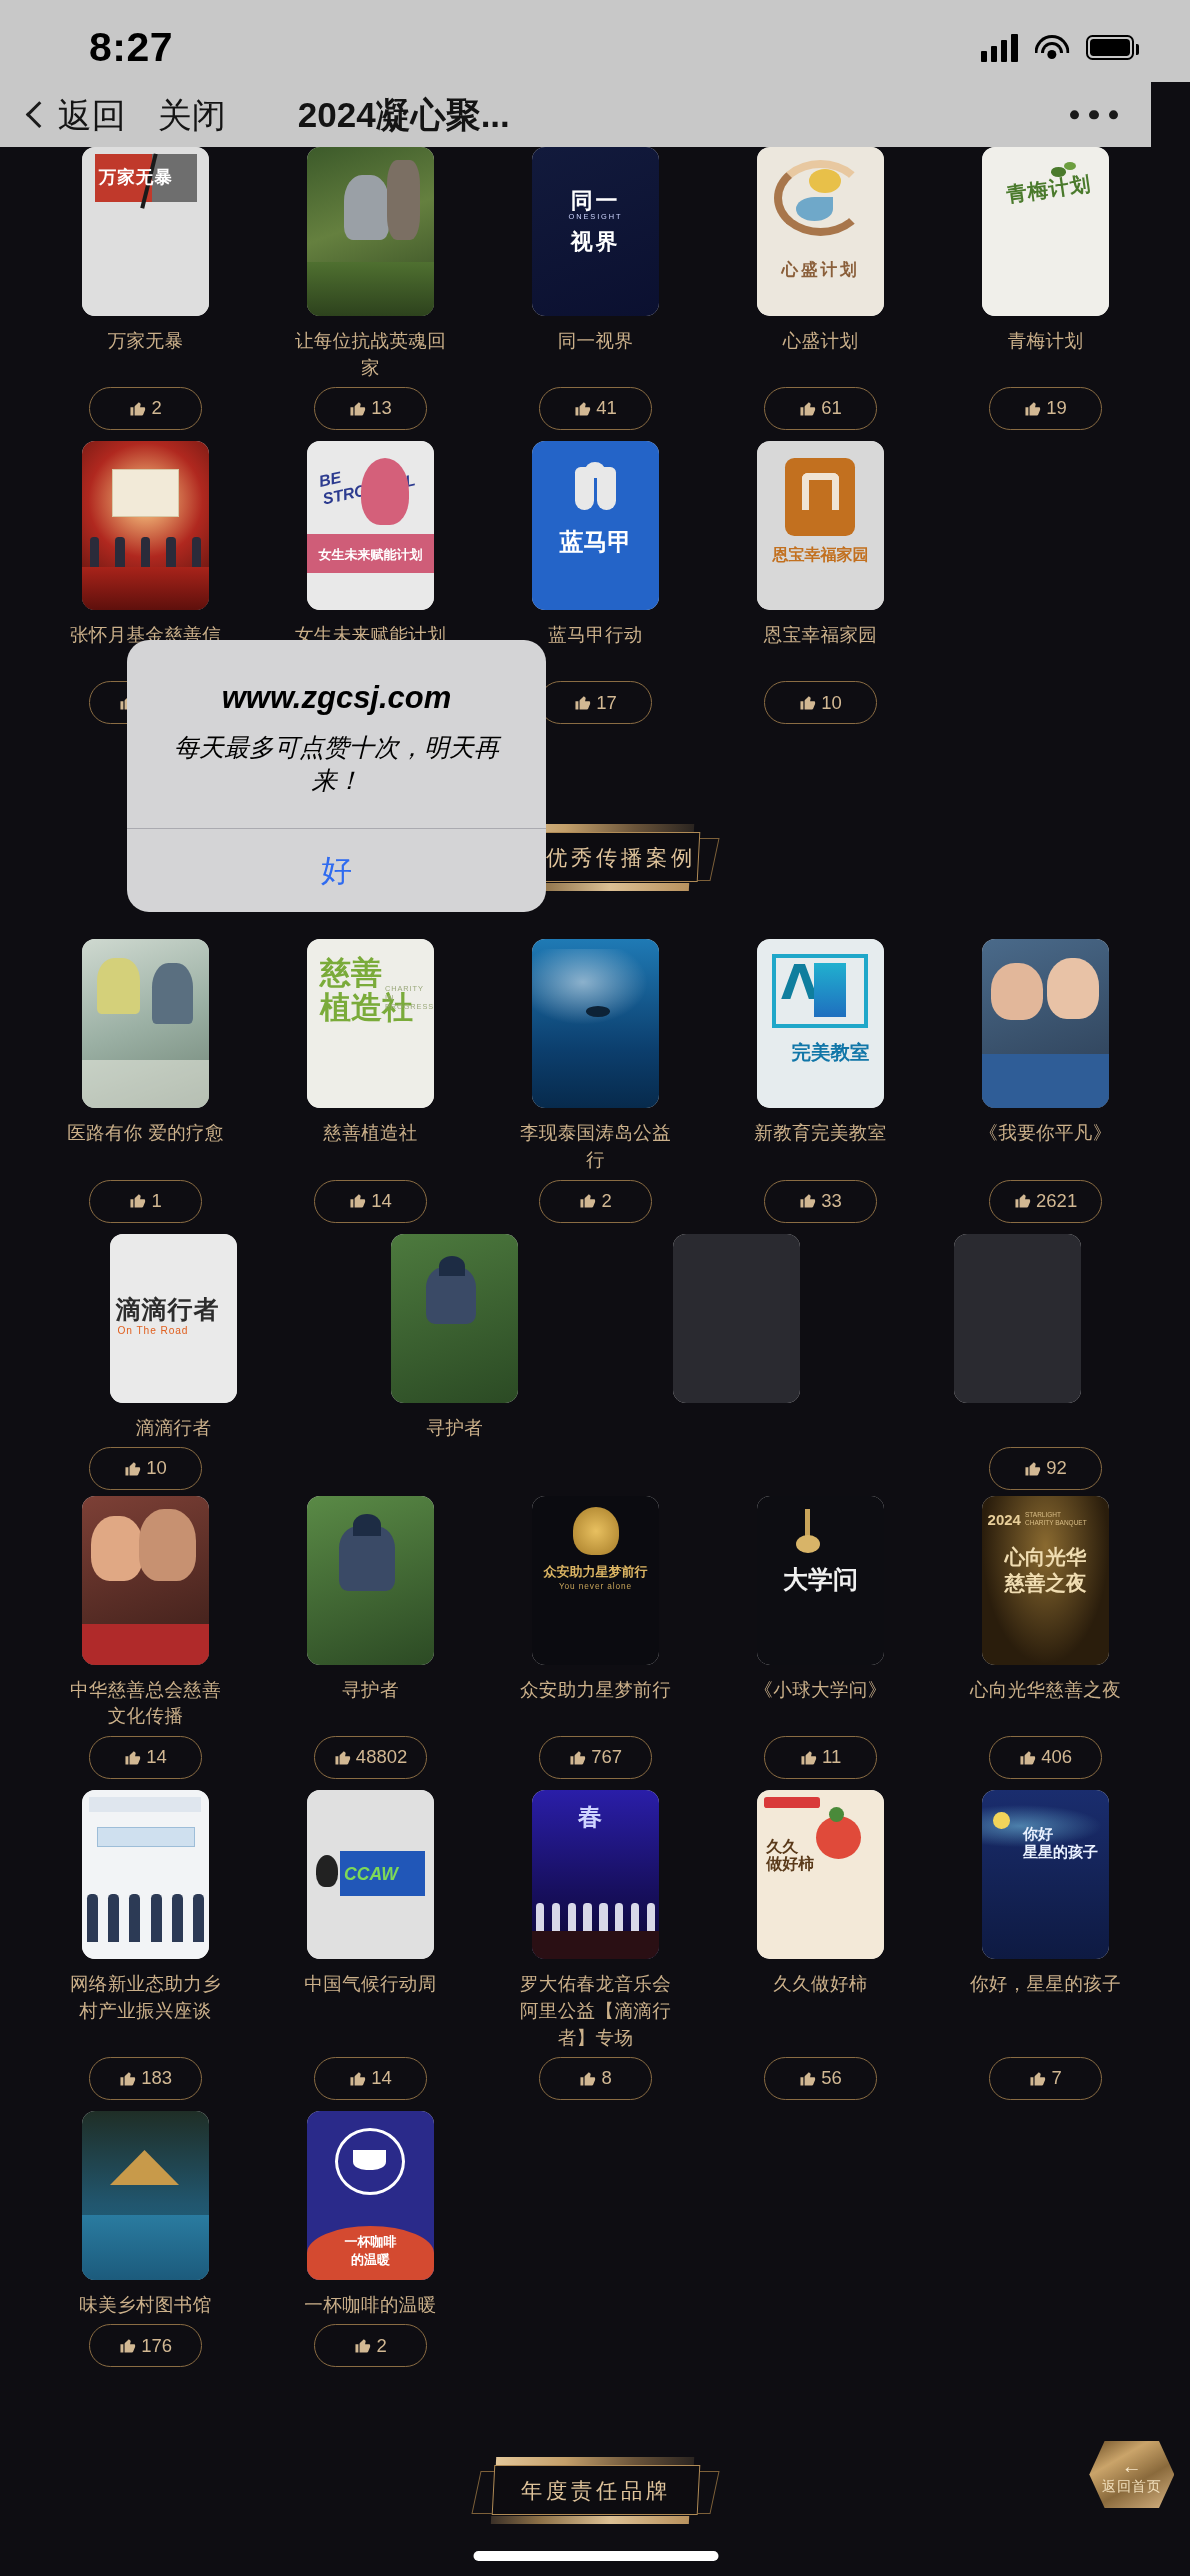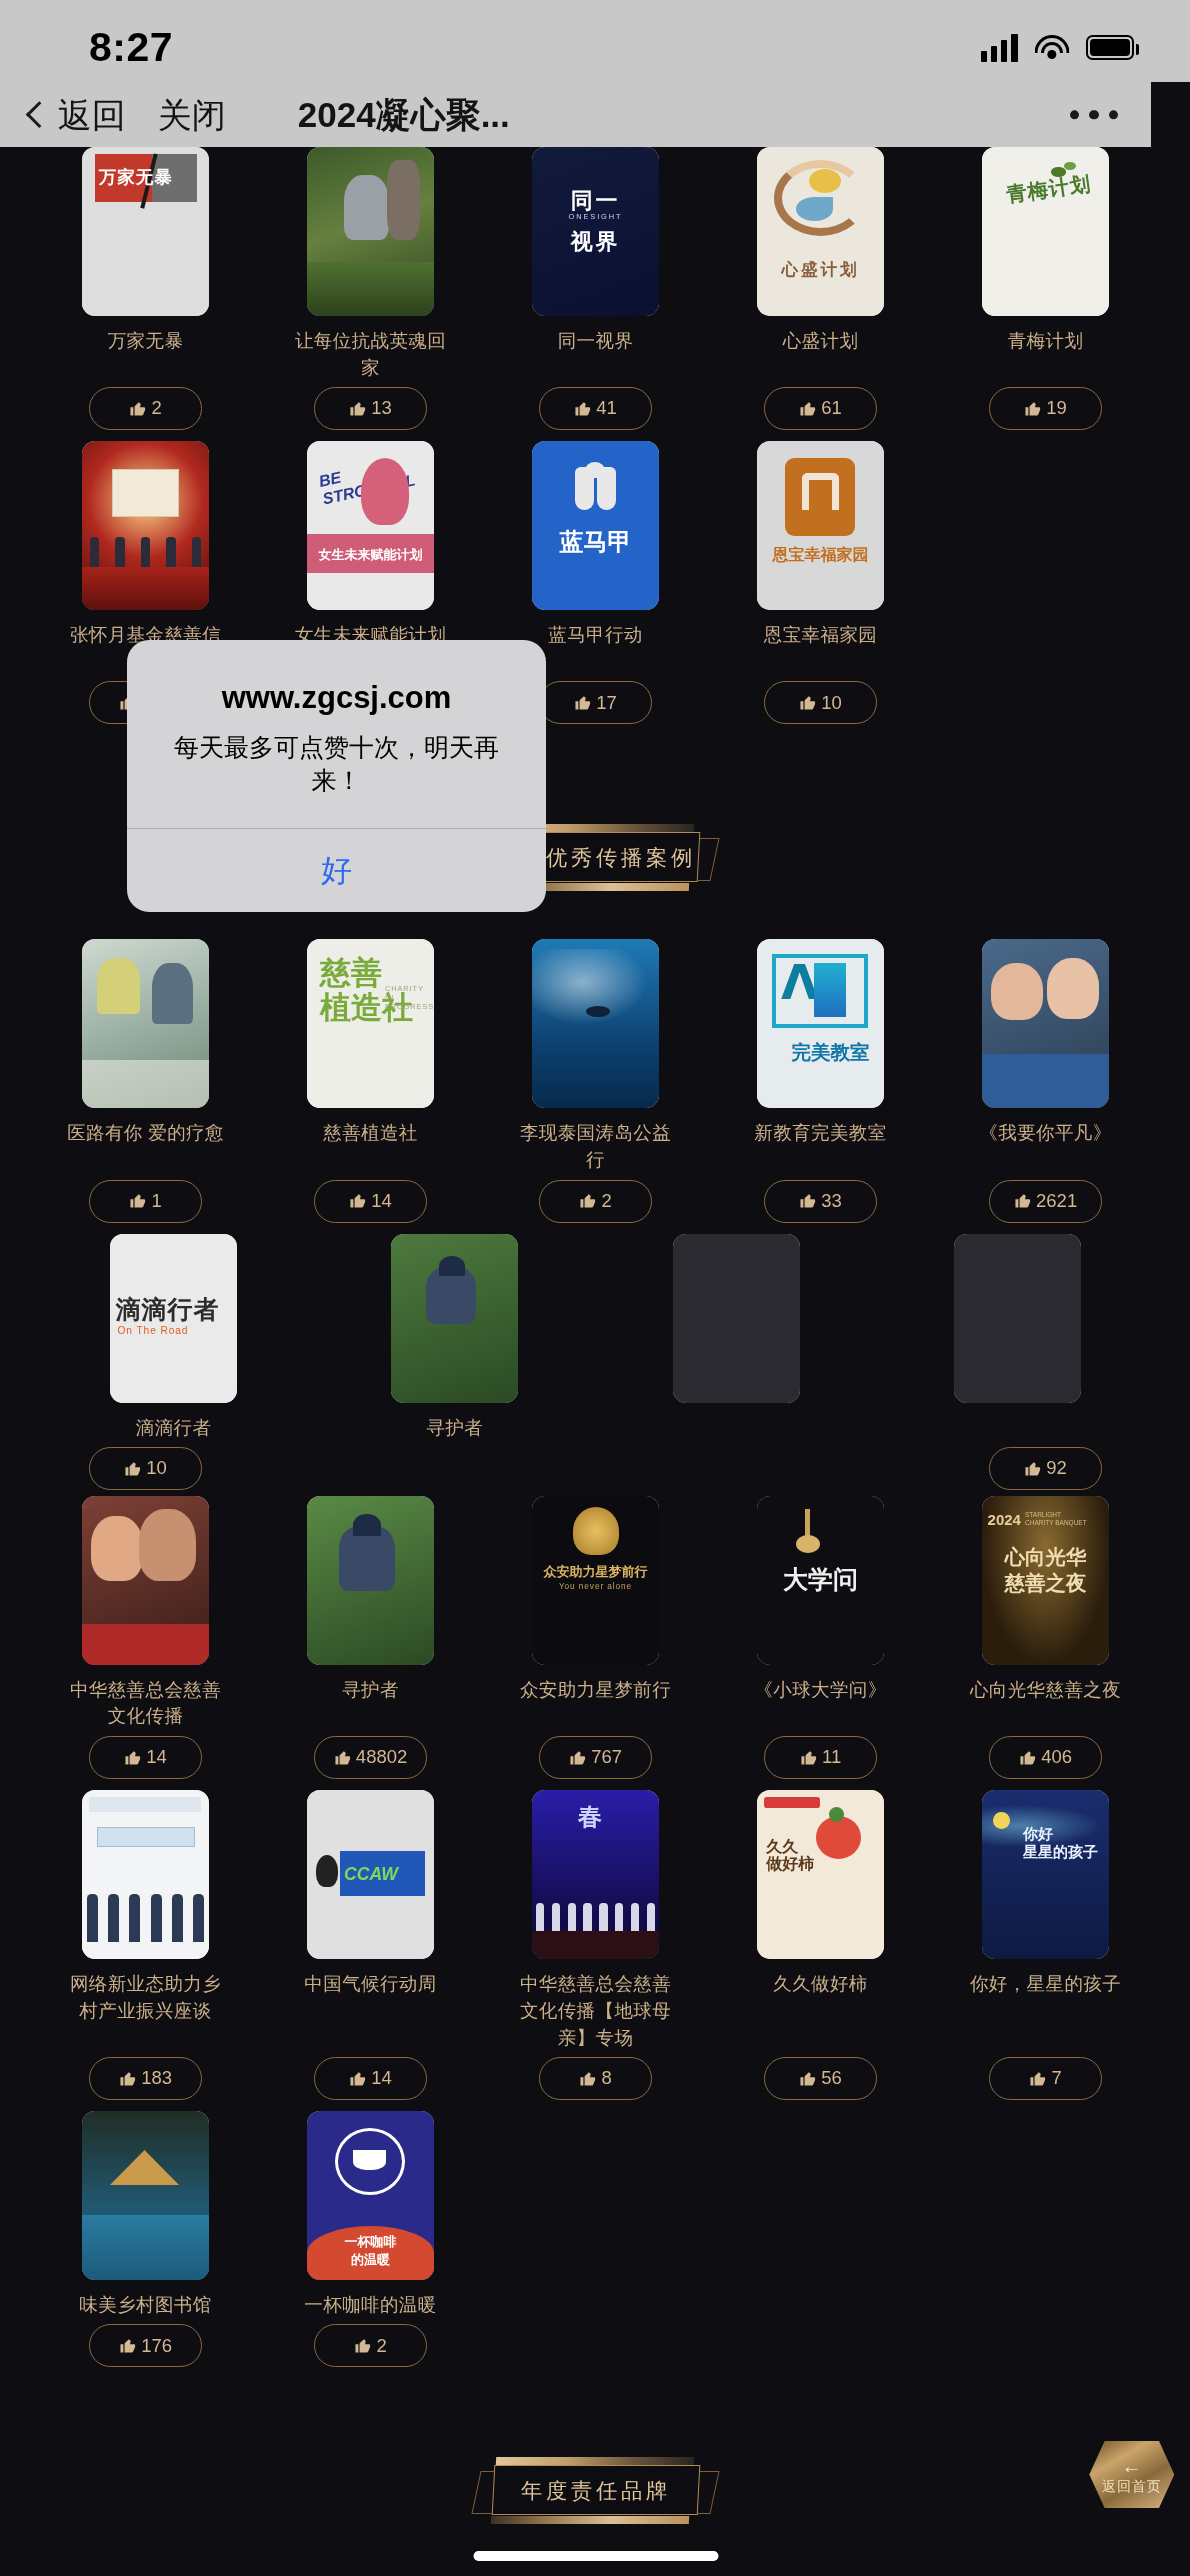--- a/index.html
+++ b/index.html
@@ -110,21 +110,21 @@
   }
 
   
   .overlay { position:absolute; inset:0; z-index:60; pointer-events:none; }
   .alert {
     position:absolute; left:127px; top:640px; width:419px;
     background:#d4d4d6; border-radius:22px; overflow:hidden;
     box-shadow:0 0 0 0 rgba(0,0,0,0);
     pointer-events:auto;
   }
-  .alert-body { padding:39px 28px 32px; text-align:center; }
+  .alert-body { padding:39px 28px 32px; text-align:center;font-style:italic; }
   .alert-title { font-size:31px; font-weight:700; color:#000; line-height:1.2; }
   .alert-msg { font-size:25px; color:#000; margin-top:15px; line-height:1.3; }
   .alert-sep { height:0.9px; background:#aaaab0; }
   .alert-btn {
     height:83px; display:flex; align-items:center; justify-content:center;
     font-size:31px; color:#2f6bf0; cursor:pointer;
   }
 
   
   .fab {
@@ -660,21 +660,21 @@
                 <div style="width:8.3px;height:28px;background:#d8d8e8;border-radius:3.7px 3.7px 0 0"></div>
                 <div style="width:8.3px;height:28px;background:#d8d8e8;border-radius:3.7px 3.7px 0 0"></div>
                 <div style="width:8.3px;height:28px;background:#d8d8e8;border-radius:3.7px 3.7px 0 0"></div>
                 <div style="width:8.3px;height:28px;background:#d8d8e8;border-radius:3.7px 3.7px 0 0"></div>
                 <div style="width:8.3px;height:28px;background:#d8d8e8;border-radius:3.7px 3.7px 0 0"></div>
                 <div style="width:8.3px;height:28px;background:#d8d8e8;border-radius:3.7px 3.7px 0 0"></div>
                 <div style="width:8.3px;height:28px;background:#d8d8e8;border-radius:3.7px 3.7px 0 0"></div>
               </div>
               <div style="position:absolute;left:0;bottom:0;width:127px;height:28px;background:#2a0f14"></div>
             </div>
-            <div class="cap">中华慈善总会慈善文化传播【地球母亲】专场</div>
+            <div class="cap">罗大佑春龙音乐会阿里公益【滴滴行者】专场</div>
           </div>
           <div class="cell">
             <div class="thumb">
               <div class="im" style="background:#f3e9d8"></div>
               <div style="position:absolute;left:7.4px;top:7.4px;width:56px;height:11px;background:#d93a3a;border-radius:2.8px"></div>
               <div style="position:absolute;left:59px;top:26px;width:45px;height:43px;background:#e04a3a;border-radius:50%"></div>
               <div style="position:absolute;left:72px;top:16.7px;width:15px;height:15px;background:#4a8a3a;border-radius:50%"></div>
               <div style="position:absolute;left:9.3px;top:48px;color:#5a3a1a;font-size:16px;font-weight:700;line-height:1.1">久久<br>做好柿</div>
             </div>
             <div class="cap">久久做好柿</div>

